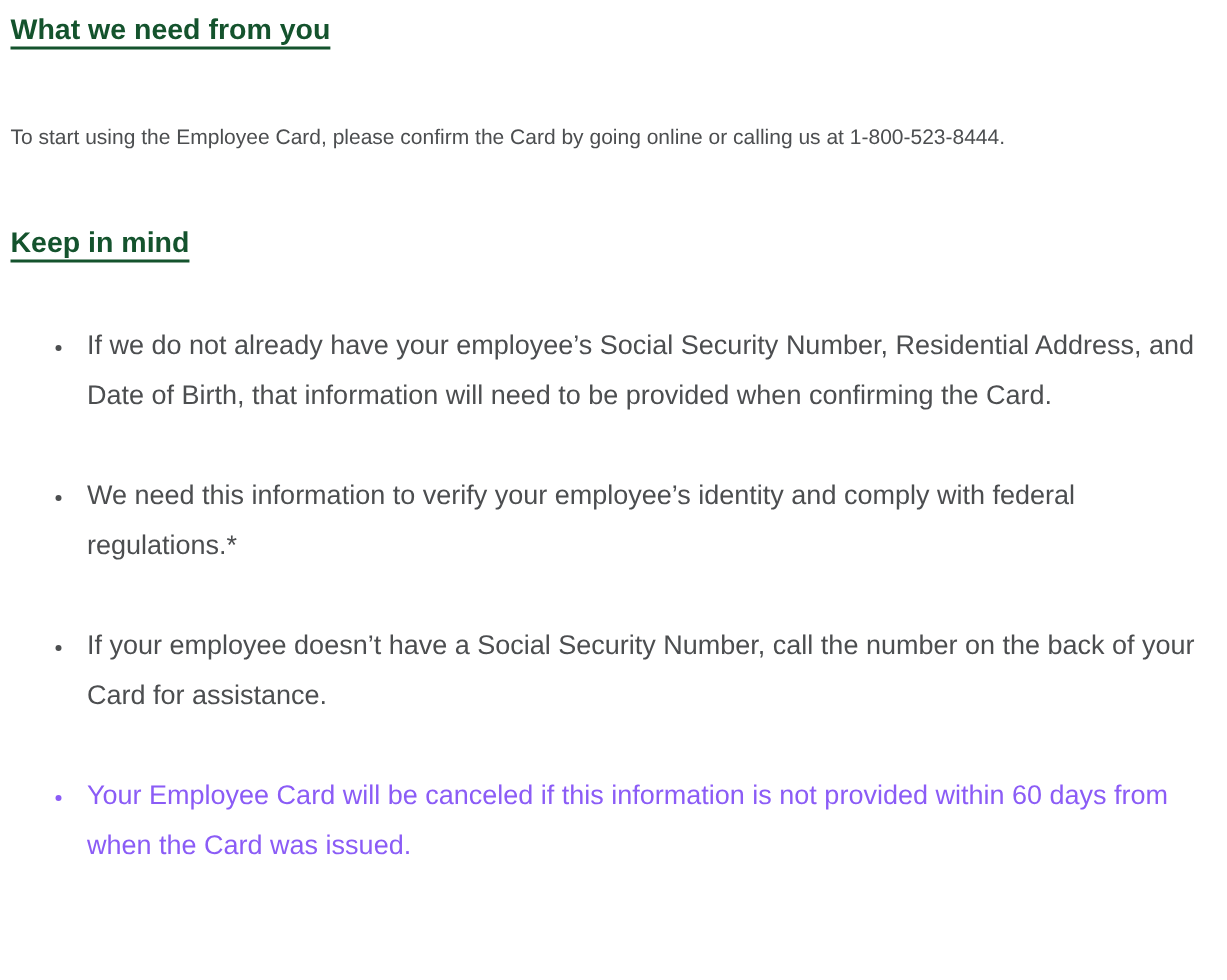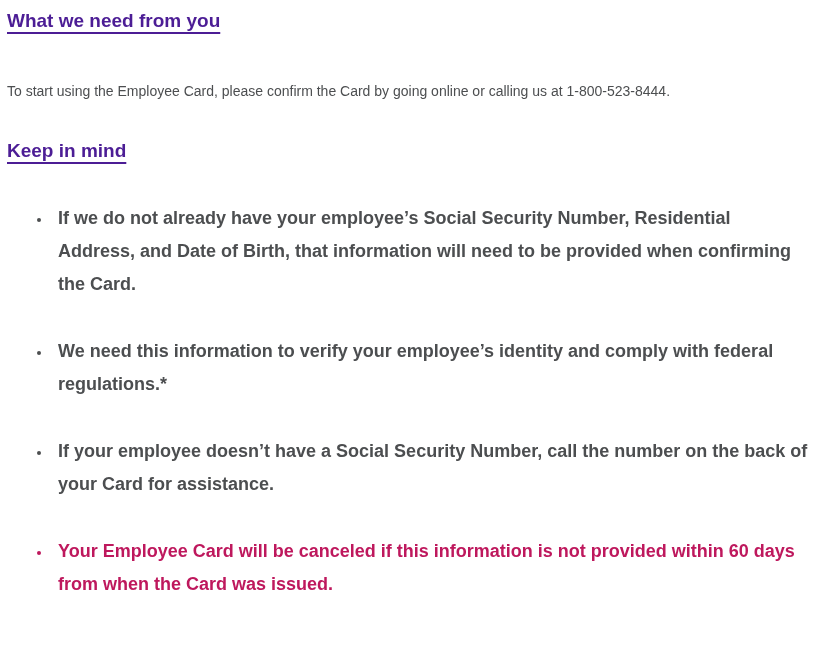--- a/index.html
+++ b/index.html
@@ -12,56 +12,55 @@
     height: 653px;
     box-sizing: border-box;
     padding: 9px 10px 0 7px;
     font-family: "Liberation Sans", sans-serif;
     color: #4c4e50;
     overflow: hidden;
   }
   .doc-heading {
     font-size: 19px;
     font-weight: 700;
-    color: #4c1d95;
+    color: #14532d;
     margin: 0;
     line-height: 24px;
     text-decoration: underline;
     text-decoration-thickness: 2px;
     text-underline-offset: 5px;
   }
   .intro-paragraph {
     margin: 42px 0 0 0;
     font-size: 14px;
     line-height: 33px;
     max-width: 790px;
   }
   .heading-keep {
-    margin-top: 31px;
+    margin-top: 43px;
   }
   .bullet-list {
     margin: 39px 0 0 0;
     padding: 0 0 0 45px;
     list-style: disc outside;
     max-width: 800px;
   }
   .bullet-list li {
     font-size: 18px;
     line-height: 33px;
     padding-left: 6px;
     margin-bottom: 34px;
     max-width: 752px;
-    font-weight: bold;
   }
   .bullet-list li::marker {
     font-size: 14px;
   }
   .bullet-list li.bold {
-    font-weight: 700;
-    color: #be185d;
+    font-weight: 400;
+    color: #8b5cf6;
     margin-bottom: 0;
   }
 </style>
 </head>
 <body>
 
 <h2 class="doc-heading">What we need from you</h2>
 
 <p class="intro-paragraph">To start using the Employee Card, please confirm the Card by going online or calling us at 1-800-523-8444.</p>
 

